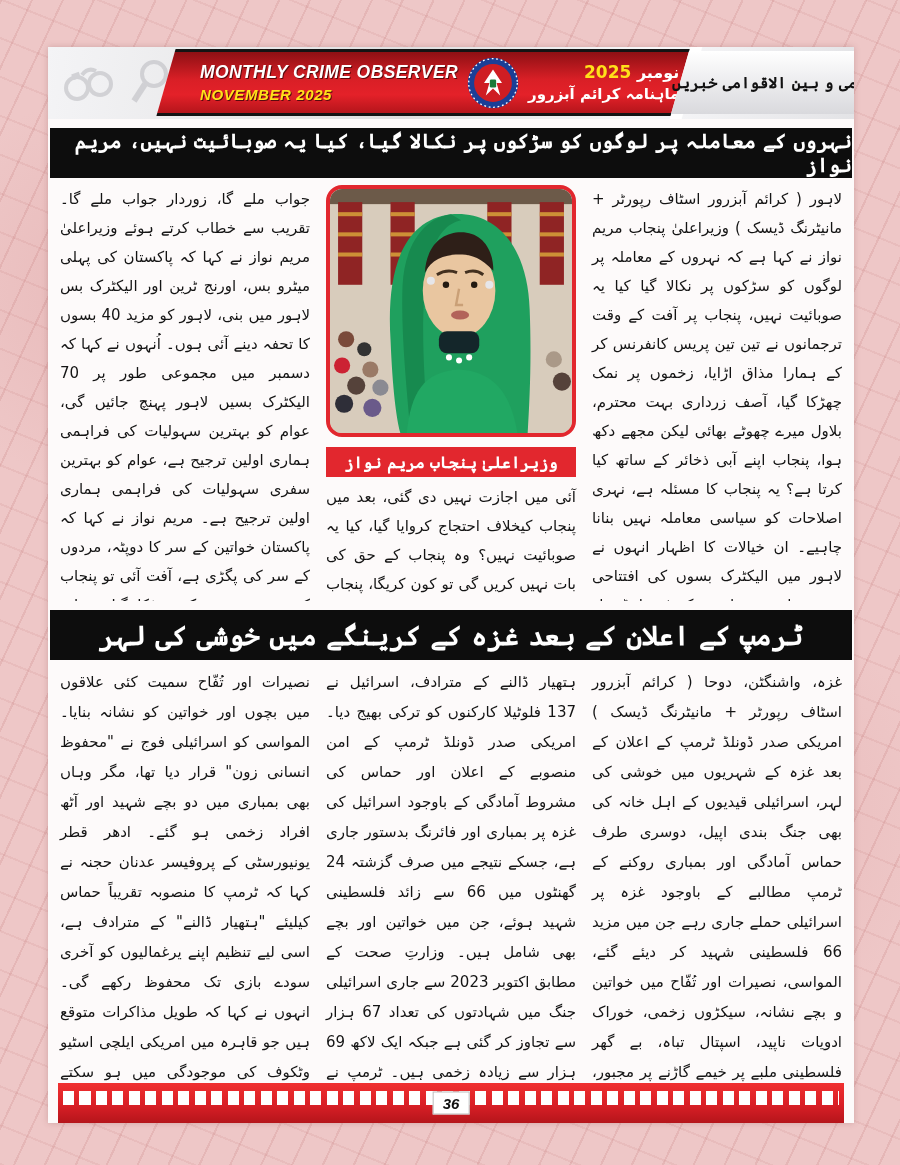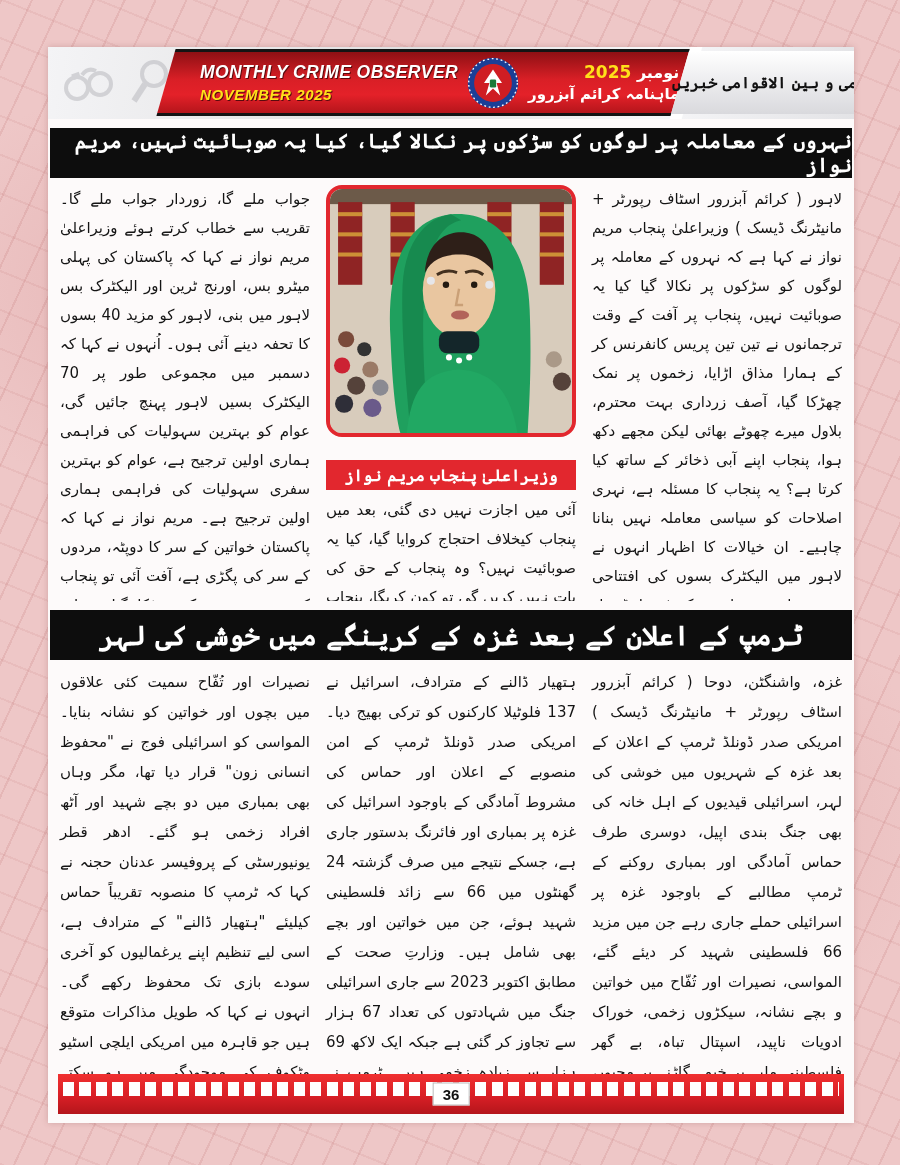--- a/index.html
+++ b/index.html
@@ -43,26 +43,26 @@
 
   
   .article{display:flex;direction:rtl;gap:16px;padding:7px 12px 0 12px;overflow:hidden;}
   .article .col{flex:1 1 0;text-align:justify;color:#141414;font-size:15px;line-height:29px;}
   .a1{height:416px;}
   .a2{height:436px;}
   .a2 .col{line-height:30px;}
 
   .photo-frame{height:244px;border:4px solid #e2272e;border-radius:16px;overflow:hidden;background:#d8ccbc;}
   .photo-frame svg{display:block;width:100%;height:100%;}
-  .photo-caption{margin-top:23px;height:30px;background:#e2272e;color:#fff;display:flex;align-items:center;justify-content:center;
+  .photo-caption{margin-top:10px;height:30px;background:#e2272e;color:#fff;display:flex;align-items:center;justify-content:center;
     font-size:16px;font-weight:bold;direction:rtl;font-family:"DejaVu Serif",serif;}
   .mid-text{margin-top:6px;}
 
   
-  .footer{position:absolute;left:10px;right:10px;bottom:9px;height:40px;background:linear-gradient(#f03030 0%,#d91f26 55%,#b5151b 100%);}
+  .footer{position:absolute;left:10px;right:10px;bottom:0;height:40px;background:linear-gradient(#f03030 0%,#d91f26 55%,#b5151b 100%);font-style:italic;}
   .film{position:absolute;left:5px;right:5px;top:8px;height:14px;
     background:repeating-linear-gradient(90deg,#ffffff 0 11px, transparent 11px 16.5px);}
   .page-num{position:absolute;left:50%;top:50%;transform:translate(-50%,-50%);background:#fff;border:1px solid #bbb;
     padding:2px 9px;font-weight:bold;font-size:15px;color:#111;z-index:2;font-family:"Liberation Sans",sans-serif;}
 </style>
 </head>
 <body>
 
 <div class="page">
   <div class="card">

